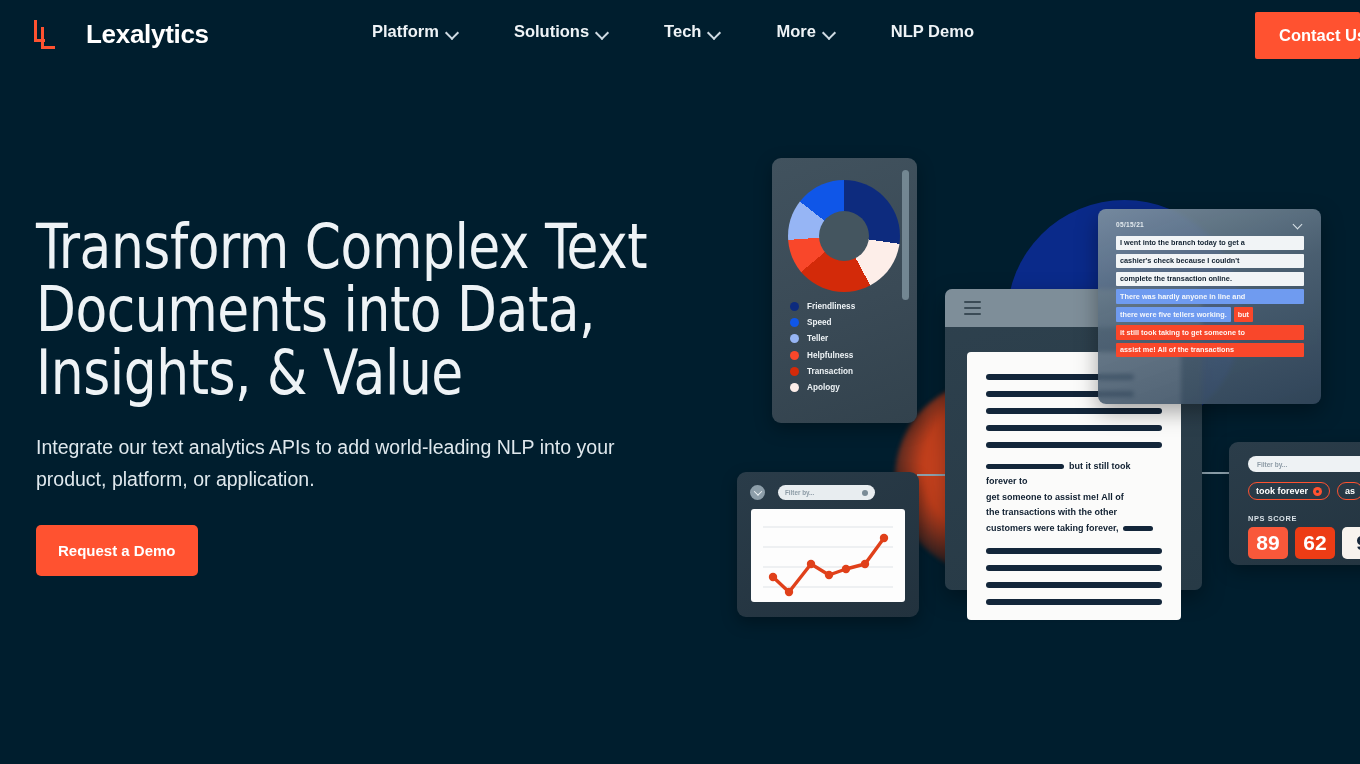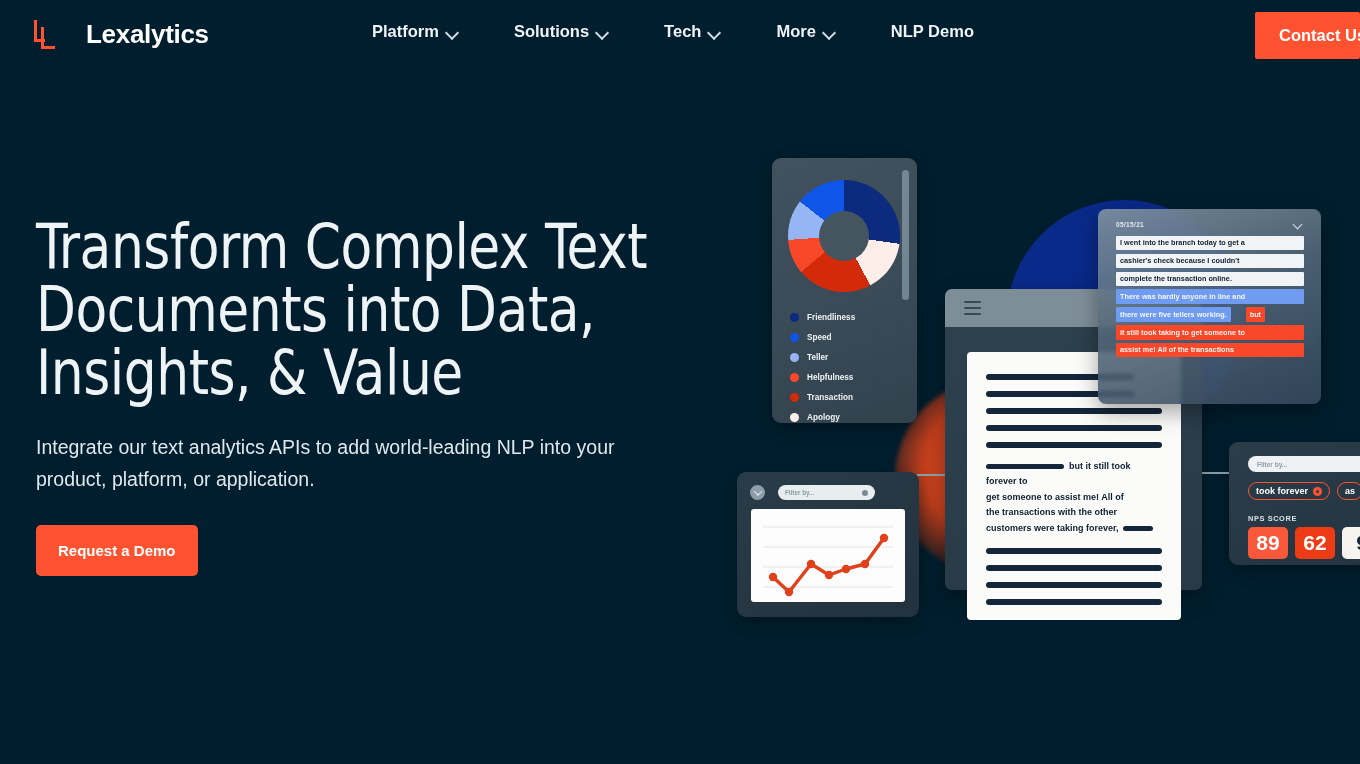--- a/index.html
+++ b/index.html
@@ -108,21 +108,21 @@
       #d32a09 152deg 230deg,
       #f9472a 230deg 266deg,
       #96b5f5 266deg 308deg,
       #0f56e8 308deg 360deg);
   }
   .donut-hole {
     position:absolute; left:31px; top:31px; width:50px; height:50px;
     border-radius:50%; background:#44555f;
   }
   .legend { position:absolute; left:18px; top:144px; }
-  .legend-row { display:flex; align-items:center; gap:8px; margin-bottom:7.2px;margin-top:11px; }
+  .legend-row { display:flex; align-items:center; gap:8px; margin-bottom:7.2px; }
   .legend-dot { width:9px; height:9px; border-radius:50%; flex:none; }
   .legend-label { font-size:8.2px; font-weight:bold; color:#eef3f6; white-space:nowrap; }
 
   
   .card-line {
     position:absolute; left:37px; top:382px; width:182px; height:145px;
     background:linear-gradient(150deg,#2a3c49 0%, #22323e 100%);
     border-radius:9px; z-index:12; box-shadow:0 6px 16px rgba(0,0,0,.30);
   }
   .lc-dd {
@@ -186,21 +186,21 @@
   }
   .chat-lines { position:absolute; left:18px; top:27px; width:188px; }
   .chat-line {
     display:block; font-size:7.3px; font-weight:bold; line-height:1.05;
     padding:3.4px 4px; margin-bottom:3.4px; white-space:nowrap;
     border-radius:1px;
   }
   .cl-white { background:#f1f4f6; color:#10202f; }
   .cl-blue  { background:#6f9bf0; color:#f4f7fc; }
   .cl-red   { background:#f9472a; color:#fff4f1; }
-  .chat-inline-row { display:flex; gap:15px; margin-bottom:3.4px; }
+  .chat-inline-row { display:flex; gap:3px; margin-bottom:3.4px; }
   .chat-inline-row .chat-line { margin-bottom:0; }
 
   
   .card-nps {
     position:absolute; left:529px; top:352px; width:175px; height:123px;
     background:linear-gradient(155deg,#2b3d4a 0%, #233440 100%);
     border-radius:9px 0 0 9px; z-index:16; box-shadow:0 6px 18px rgba(0,0,0,.30);
     overflow:hidden;
   }
   .nps-filter {

